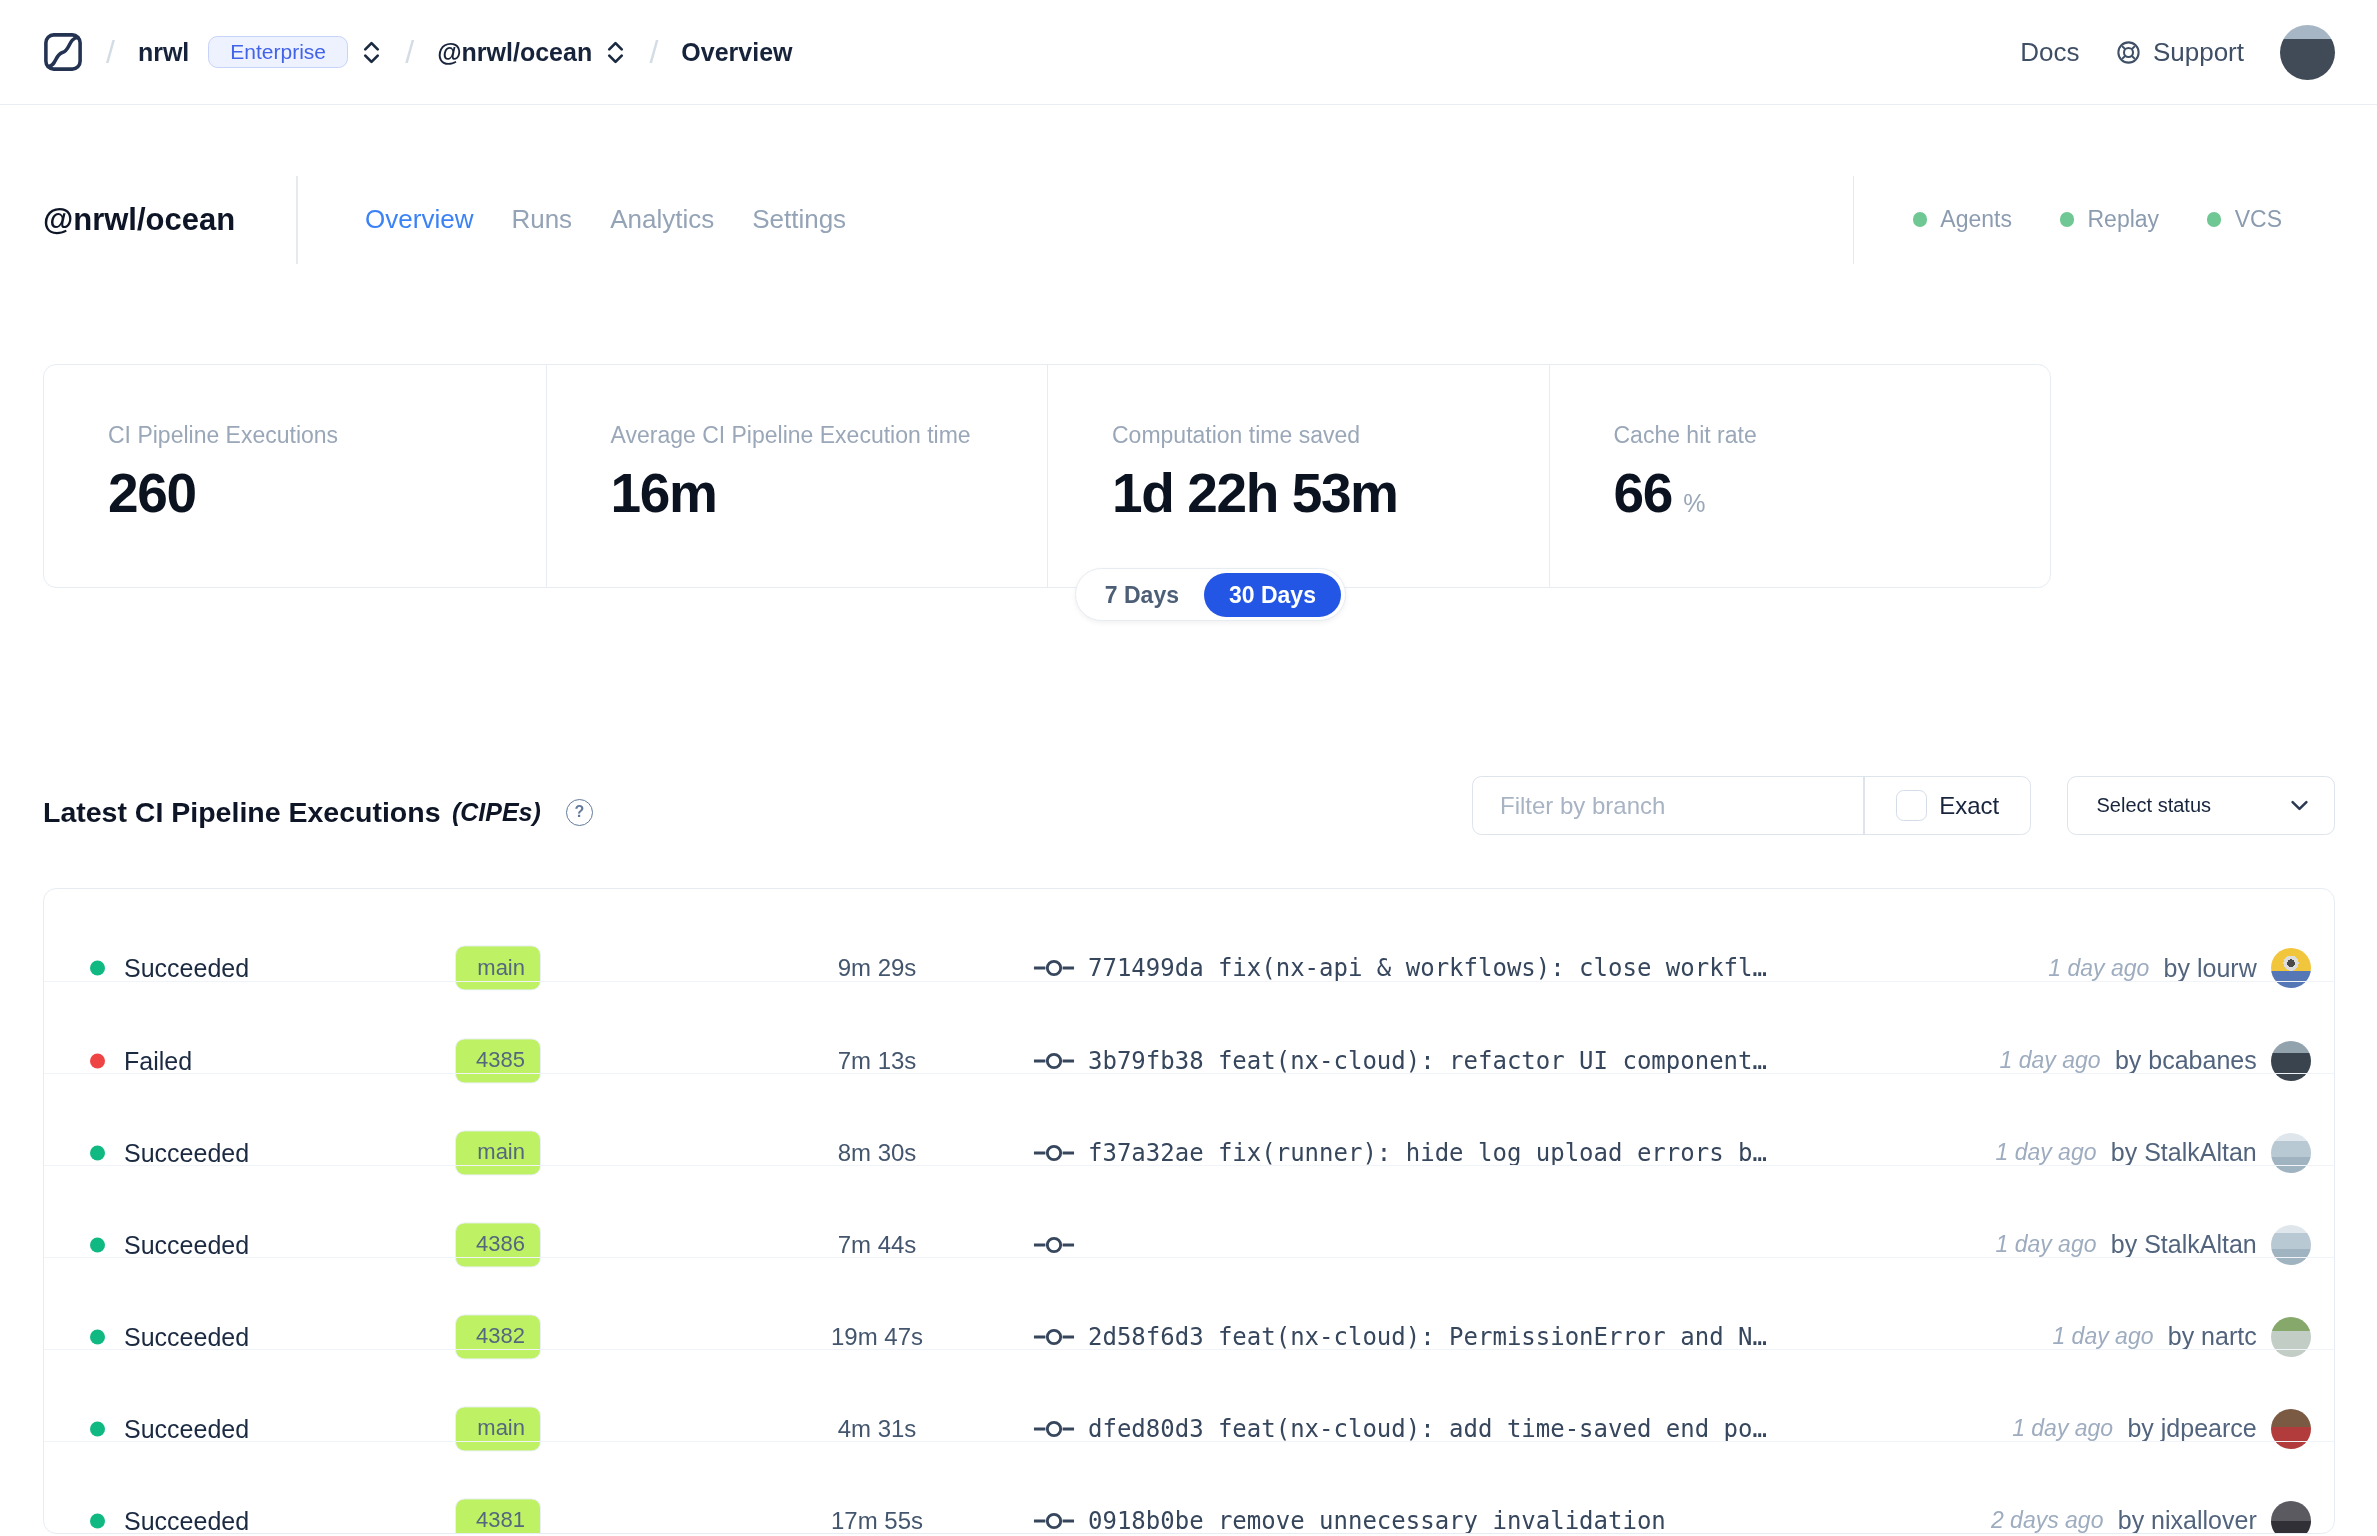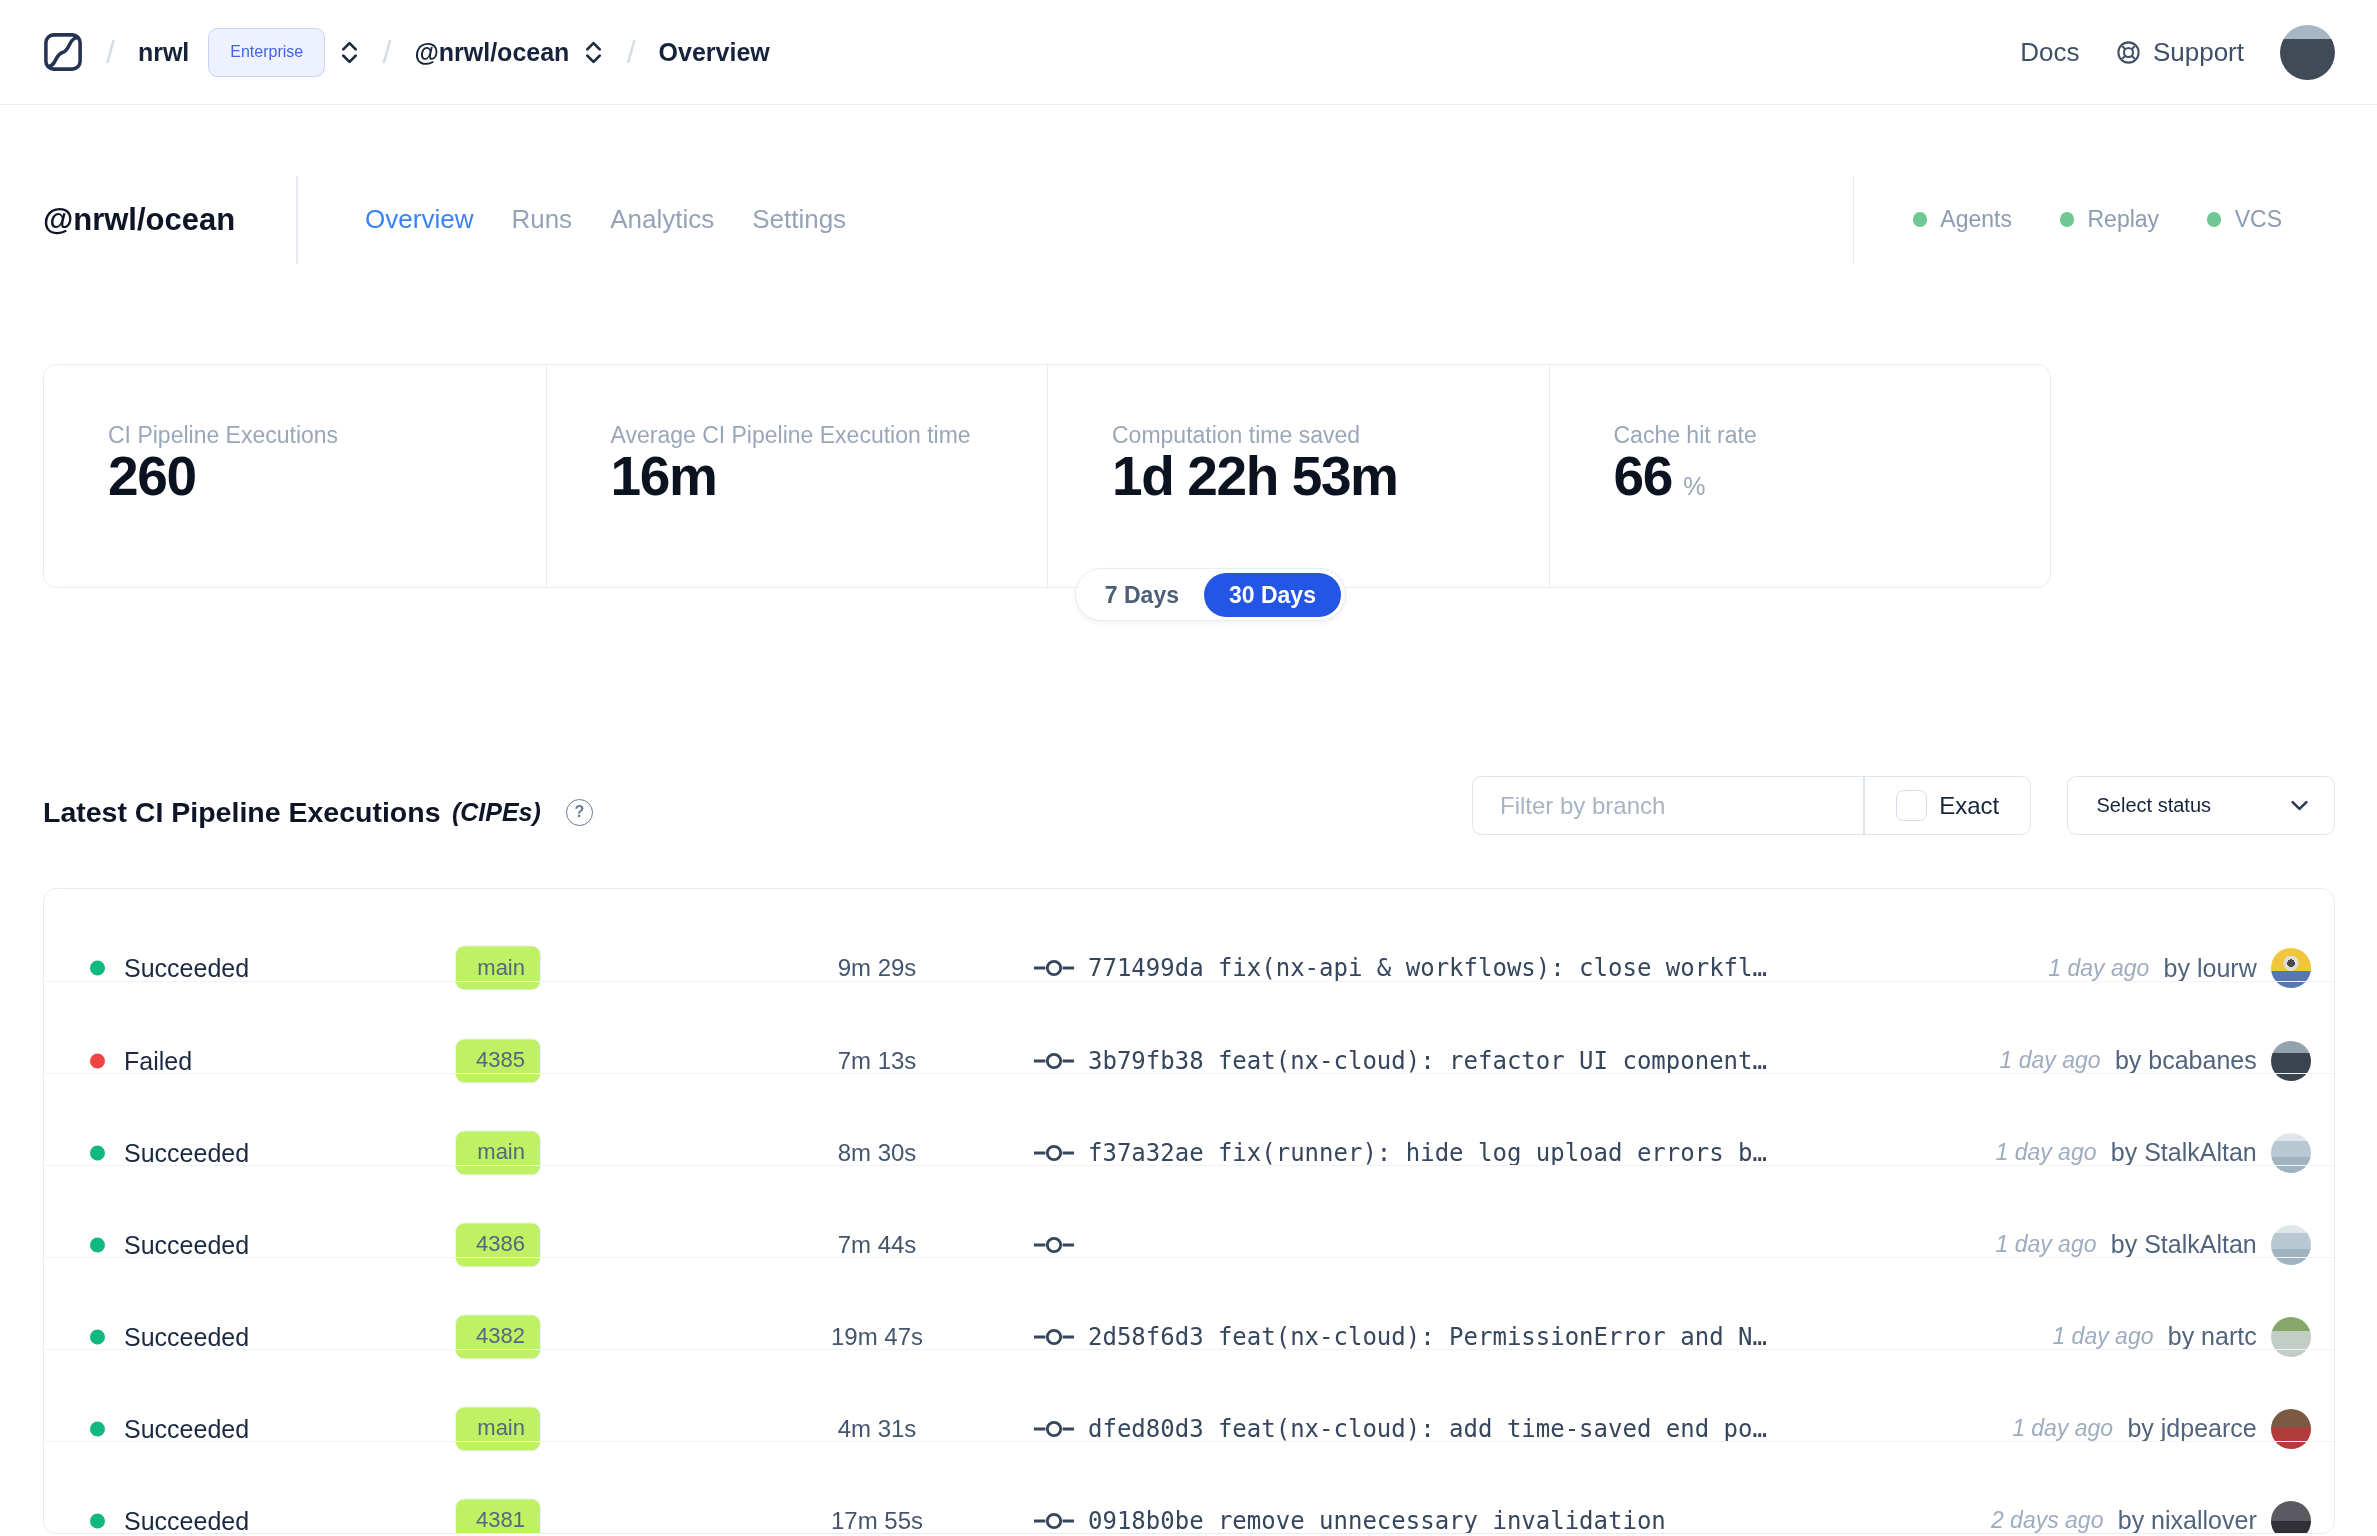--- a/index.html
+++ b/index.html
@@ -5,23 +5,23 @@
   * { margin:0; padding:0; box-sizing:border-box; }
   html,body { width:2378px; height:1537px; overflow:hidden; }
   body { background:#fff; font-family:"Liberation Sans", sans-serif; color:#17243C; position:relative; }
 
   
   .nav { position:absolute; top:0; left:0; width:2378px; height:105px; background:#fff;
          border-bottom:1.9px solid #EAEEF4; display:flex; align-items:center; padding:0 43px; }
   .nav-left { display:flex; align-items:center; }
   .crumb-slash { font-size:32px; font-weight:300; color:#D4DCE6; margin:0 23px; }
   .crumb-item { font-size:25px; font-weight:700; color:#16233A; }
-  .ent-badge { margin-left:19px; height:49px; display:inline-flex; align-items:center; padding:0 21px;
+  .ent-badge { margin-left:19px; height:32px; display:inline-flex; align-items:center; padding:0 21px;
                background:#EEF2FF; border:1.9px solid #C7D3F9; border-radius:9.5px;
-               font-size:16px; font-weight:500; color:#4263E8; }
+               font-size:21px; font-weight:500; color:#4263E8; }
   .updown { margin-left:13.3px; display:inline-flex; }
   .nav-right { margin-left:auto; display:flex; align-items:center; gap:36px; }
   .nav-link { font-size:26px; font-weight:500; color:#3F4F66; display:flex; align-items:center; gap:10.5px; }
   .nav-avatar { width:55px; height:55px; border-radius:50%; overflow:hidden; }
 
   
   .wsheader { position:absolute; top:174px; left:43px; right:43px; height:91px; display:flex; align-items:center; }
   .ws-title { font-size:31px; font-weight:700; color:#0D1526; }
   .vdiv { width:1.9px; height:88px; background:#E4EAF0; margin-left:61px; }
   .tabs { display:flex; align-items:center; gap:38px; margin-left:67px; }
@@ -31,21 +31,21 @@
                 padding-left:59px; padding-right:53px; height:88px; }
   .indicator { display:flex; align-items:center; gap:13.3px; font-size:23px; color:#8C9CB0; }
   .ind-dot { width:14.3px; height:14.3px; border-radius:50%; }
 
   
   .stats { position:absolute; left:43px; top:364px; width:2008px; height:224px; background:#fff;
            border:1.9px solid #E7ECF2; border-radius:13.3px; display:grid; grid-template-columns:repeat(4,1fr); }
   .stat-cell { padding:57px 28.5px 0 64px; }
   .stat-cell + .stat-cell { border-left:1.9px solid #E7ECF2; }
   .stat-label { font-size:23px; font-weight:500; color:#9AA7B8; }
-  .stat-value { font-size:55px; font-weight:700; color:#0B1220; letter-spacing:-1.4px; line-height:1; }
+  .stat-value { margin-top:17px; font-size:55px; font-weight:700; color:#0B1220; letter-spacing:-1.4px; line-height:1; }
   .stat-suffix { font-size:25px; font-weight:500; color:#9AA7B8; letter-spacing:0; margin-left:11.4px; }
 
   
   .range-toggle { position:absolute; left:1075px; top:568px; height:53px; background:#fff;
                   border:1.9px solid #E7ECF2; border-radius:950px; display:flex; align-items:center;
                   padding:0 3.8px; box-shadow:0 1.9px 5.7px rgba(15,23,42,.06); }
   .range-opt { height:44px; line-height:44px; padding:0 25px; border-radius:950px;
                font-size:23px; font-weight:600; color:#4D5E77; }
   .range-opt.active { background:#2456E5; color:#fff; }
 

